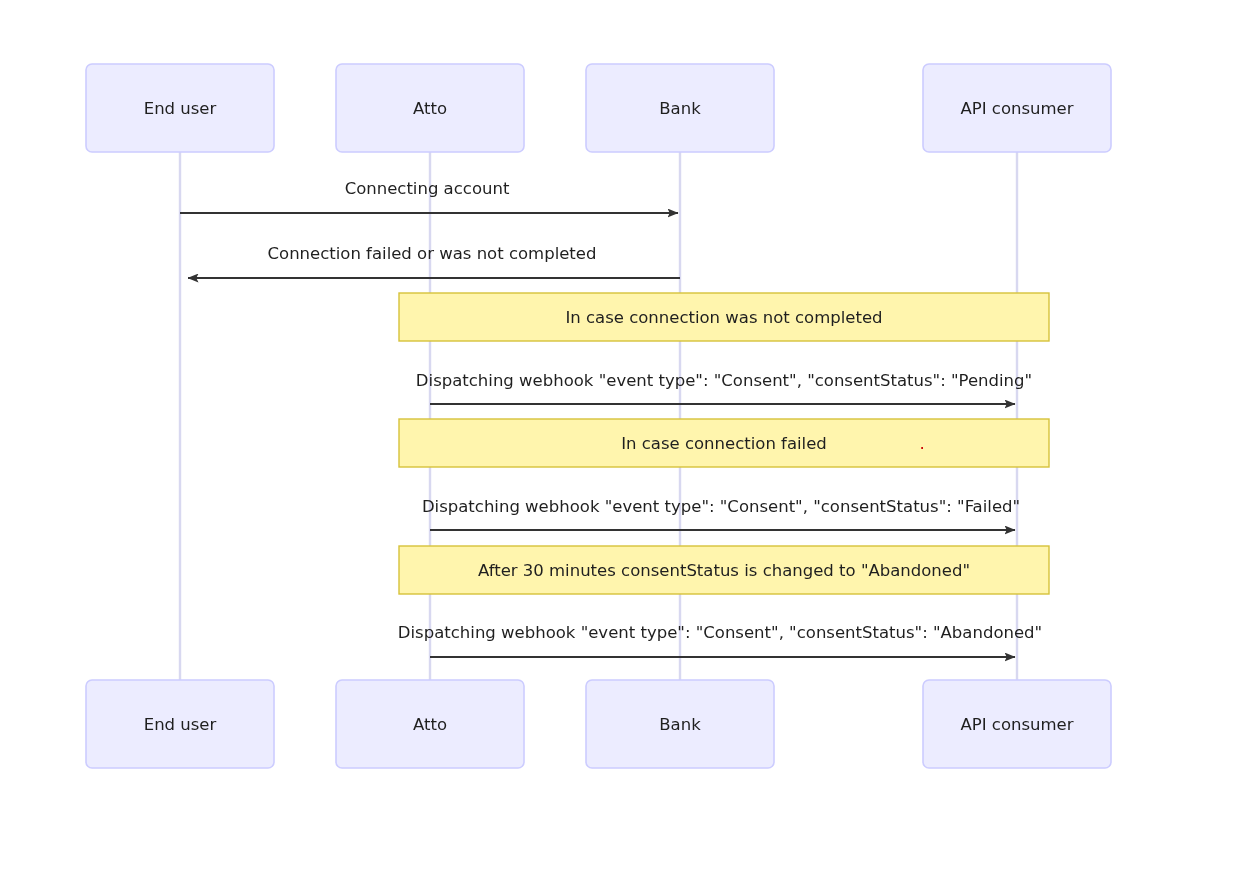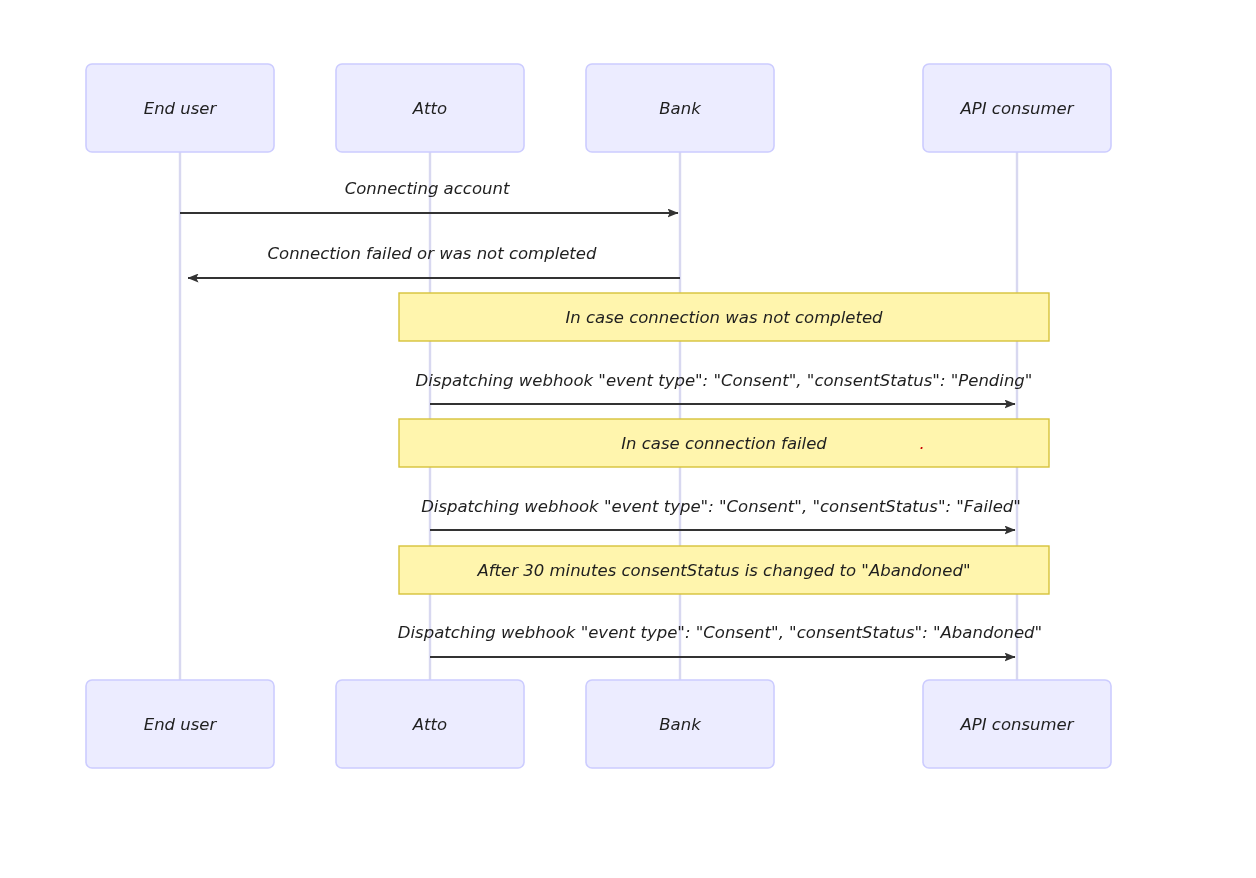--- a/index.html
+++ b/index.html
@@ -11,21 +11,20 @@
   body {
     width: 1256px;
     height: 878px;
     font-family: "DejaVu Sans", sans-serif;
     overflow: hidden;
   }
   #diagram {
     position: relative;
     width: 1152px;
     height: 878px;
-    font-style: italic;
   }
   svg.seq {
     position: absolute;
     top: 0;
     left: 0;
     width: 1256px;
     height: 878px;
   }
   .actor-box {
     fill: #ECECFF;

